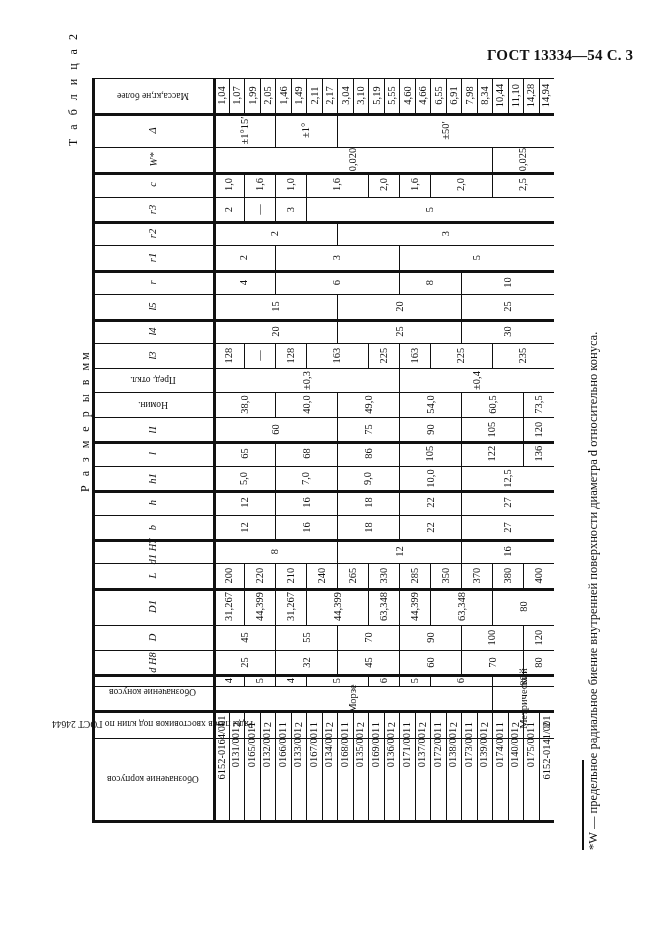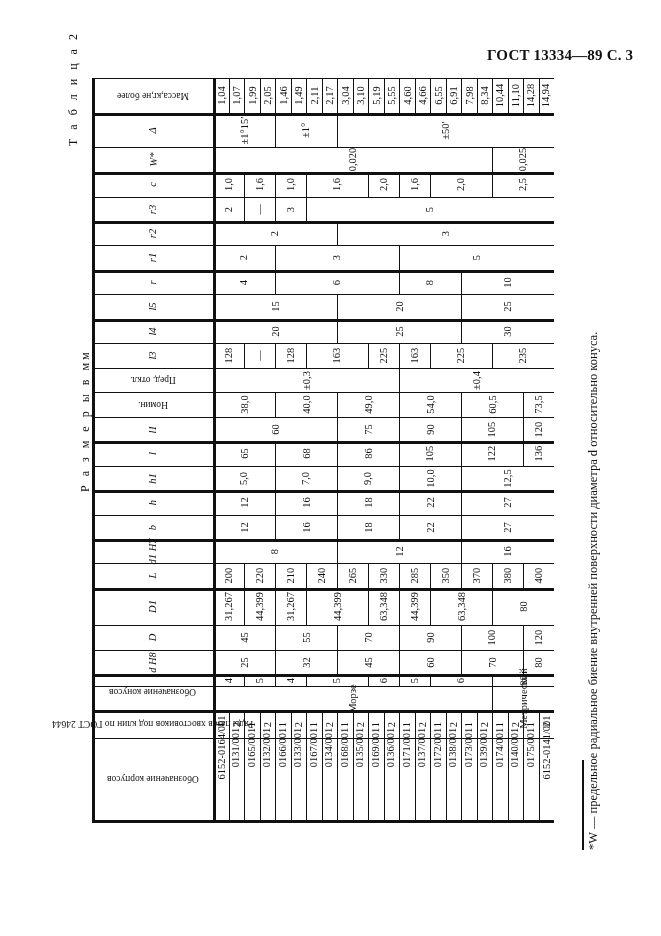--- a/index.html
+++ b/index.html
@@ -15,21 +15,21 @@
   .cell { position:absolute; display:flex; align-items:center; justify-content:center; overflow:visible; }
   .cell span { display:inline-block; transform:rotate(-90deg); white-space:nowrap; font-size:10.5px; }
   .hcell span { transform:rotate(180deg); font-size:9.5px; }
   .hcell.sym span { transform:rotate(-90deg); font-style:italic; font-size:10.5px; }
   .footnote { position:absolute; left:586px; top:850px; transform-origin:left top; transform:rotate(-90deg); white-space:nowrap; font-size:12.5px; }
   .fn-rule { position:absolute; left:582px; top:760px; width:2px; height:90px; background:#111; }
 </style>
 </head>
 <body>
 
-<div class="page-header">ГОСТ 13334—89 С. 3</div>
+<div class="page-header">ГОСТ 13334—54 С. 3</div>
 <div class="vlabel" style="left:66px; top:146px;">Т а б л и ц а  2</div>
 <div class="vlabel" style="left:78px; top:492px;">Р а з м е р ы  в  мм</div>
 
 <div class="table" id="tbl">
     <div class="vline thick" style="left:0;top:0;height:742px;"></div>
     <div class="vline thick" style="left:121px;top:0;height:742px;"></div>
     <div class="hline" style="top:0px;width:462px;"></div>
     <div class="cell hcell" style="left:2px;top:0px;width:117px;height:35px;">
       <span>Масса,кг,не более</span>
     </div>

